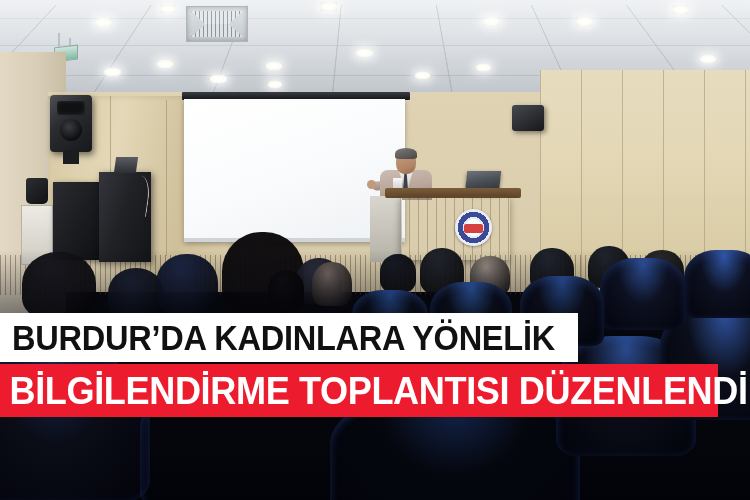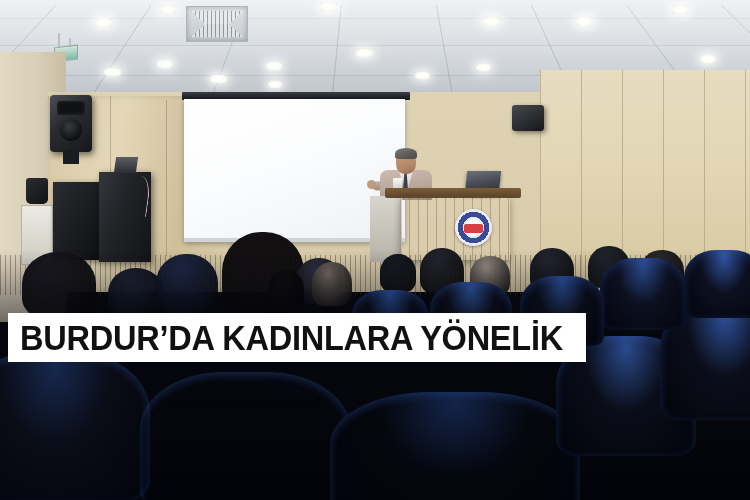--- a/index.html
+++ b/index.html
@@ -274,21 +274,21 @@
   }
   .seat{
     position:absolute;border-radius:40% 40% 14% 14%;
   }
   .head{
     position:absolute;border-radius:48% 48% 30% 30%;
   }
 
   
   .band-white{
-    position:absolute;left:8px;top:313px;width:578px;height:49px;
+    position:absolute;left:0;top:313px;width:578px;height:49px;
     background:#ffffff;
     display:flex;align-items:center;
   }
   .band-white .hl{
     color:#111111;
     font-family:"Liberation Sans",sans-serif;
     font-weight:bold;
     font-size:35px;
     line-height:1;
     letter-spacing:-0.3px;
@@ -423,14 +423,17 @@
         <div class="seat" style="left: 520px; top: 276px; width: 84px; height: 70px; background: radial-gradient(at 50% 10%, rgb(34, 64, 122) 0%, rgb(10, 13, 24) 42%, rgb(2, 3, 10) 100%); box-shadow: rgba(60, 110, 220, 0.3) 0px 3px 10px inset;"></div>
         <div class="seat" style="left: 430px; top: 282px; width: 82px; height: 66px; background: radial-gradient(at 50% 10%, rgb(36, 68, 127) 0%, rgb(10, 13, 24) 42%, rgb(2, 3, 10) 100%); box-shadow: rgba(60, 110, 220, 0.3) 0px 3px 10px inset;"></div>
         <div class="seat" style="left: 352px; top: 290px; width: 76px; height: 60px; background: radial-gradient(at 50% 10%, rgb(30, 58, 112) 0%, rgb(9, 12, 22) 42%, rgb(2, 3, 10) 100%); box-shadow: rgba(60, 110, 220, 0.3) 0px 3px 10px inset;"></div>
       </div>
 
   </div>
 
   <div class="band-white">
     <div class="hl">BURDUR’DA KADINLARA YÖNELİK</div>
   </div>
+  <div class="band-red">
+    <div class="hl">BİLGİLENDİRME TOPLANTISI DÜZENLENDİ</div>
+  </div>
 
 </div>
 
 </body></html>

